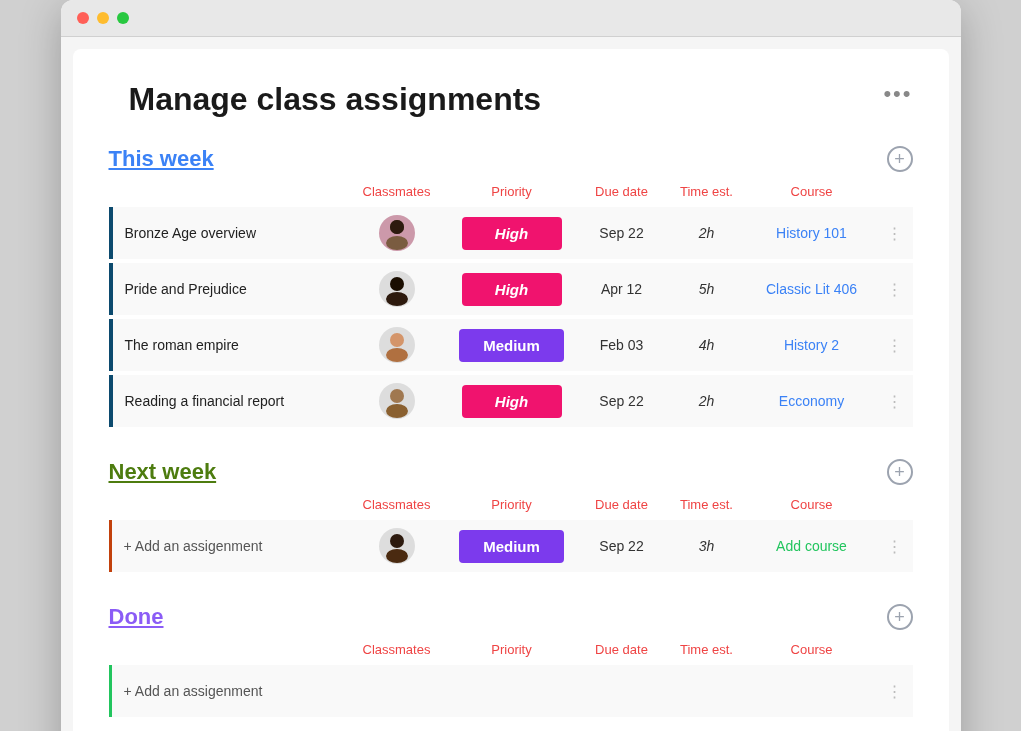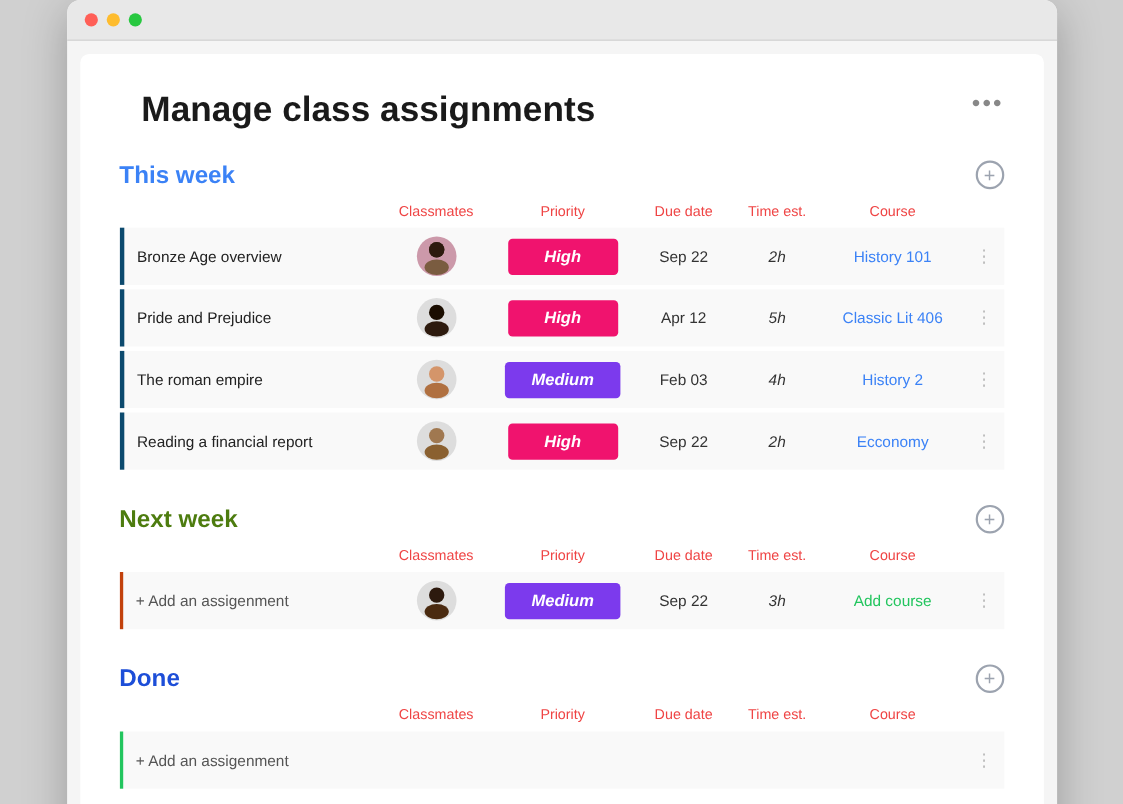--- a/index.html
+++ b/index.html
@@ -54,24 +54,25 @@
     .more-icon {
       font-size: 22px;
       color: #888;
       letter-spacing: 2px;
       cursor: pointer;
     }
     .section { margin-bottom: 32px; }
     .section-title {
       font-size: 22px;
       font-weight: 700;
+      text-decoration: underline;
     }
     .section-title-blue { color: #3b82f6; }
     .section-title-purple { color: #4d7c0f; }
-    .section-title-green { color: #1d4ed8; }
+    .section-title-green { color: #8b5cf6; }
     .table-container { width: 100%; }
     .table-header-row {
       display: grid;
       grid-template-columns: 1fr 100px 130px 90px 80px 130px 36px;
       padding: 4px 0;
       margin-bottom: 4px;
     }
     .col-header {
       font-size: 13px;
       color: #ef4444;
@@ -131,21 +132,21 @@
     .priority-badge {
       padding: 8px 24px;
       border-radius: 4px;
       font-size: 15px;
       font-weight: 600;
       color: white;
       text-align: center;
       min-width: 100px;
     }
     .priority-high { background: #f0136e; font-style: italic; }
-    .priority-medium { background: #7c3aed; font-style: italic; }
+    .priority-medium { background: #7c3aed; }
     .due-date {
       text-align: center;
       font-size: 14px;
       color: #333;
     }
     .time-est {
       text-align: center;
       font-size: 14px;
       color: #333;
       font-style: italic;

